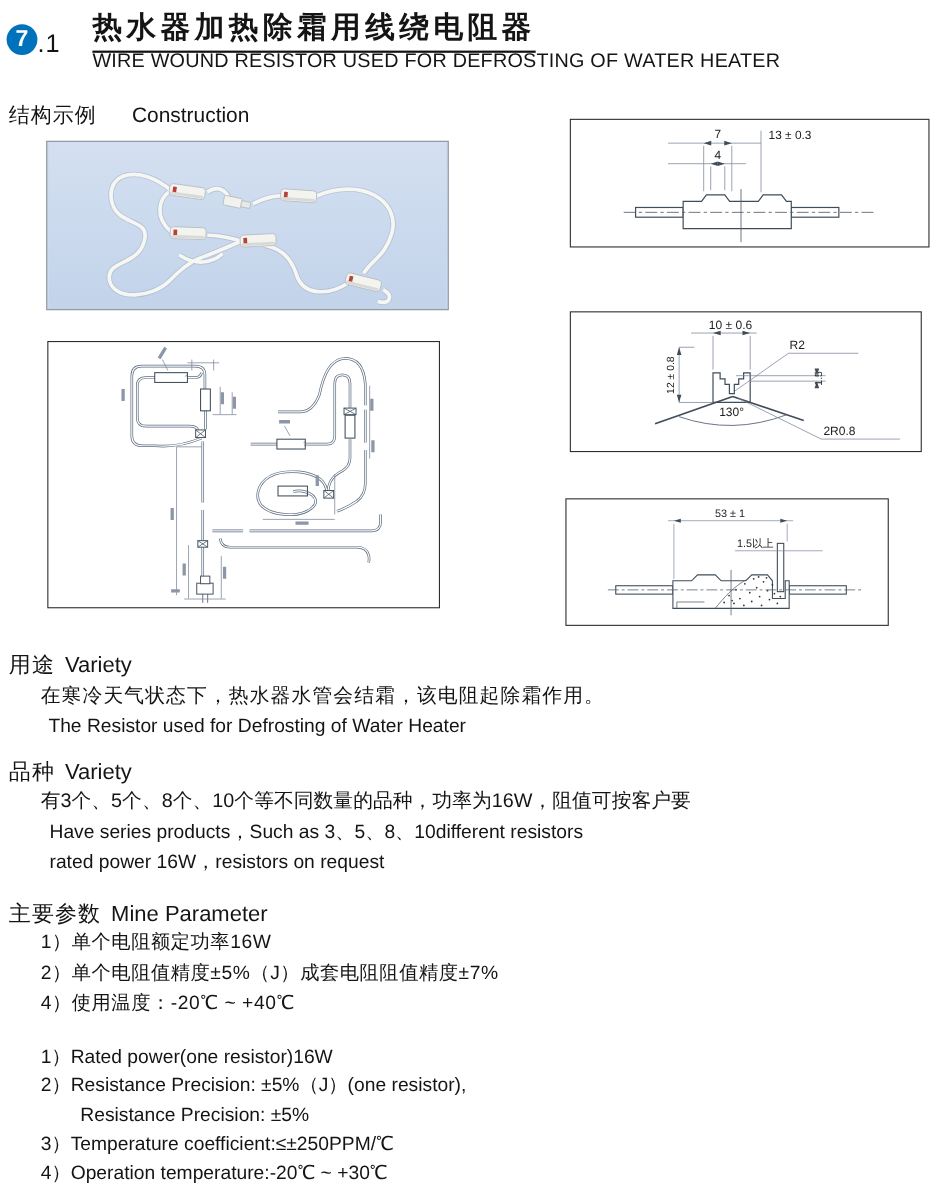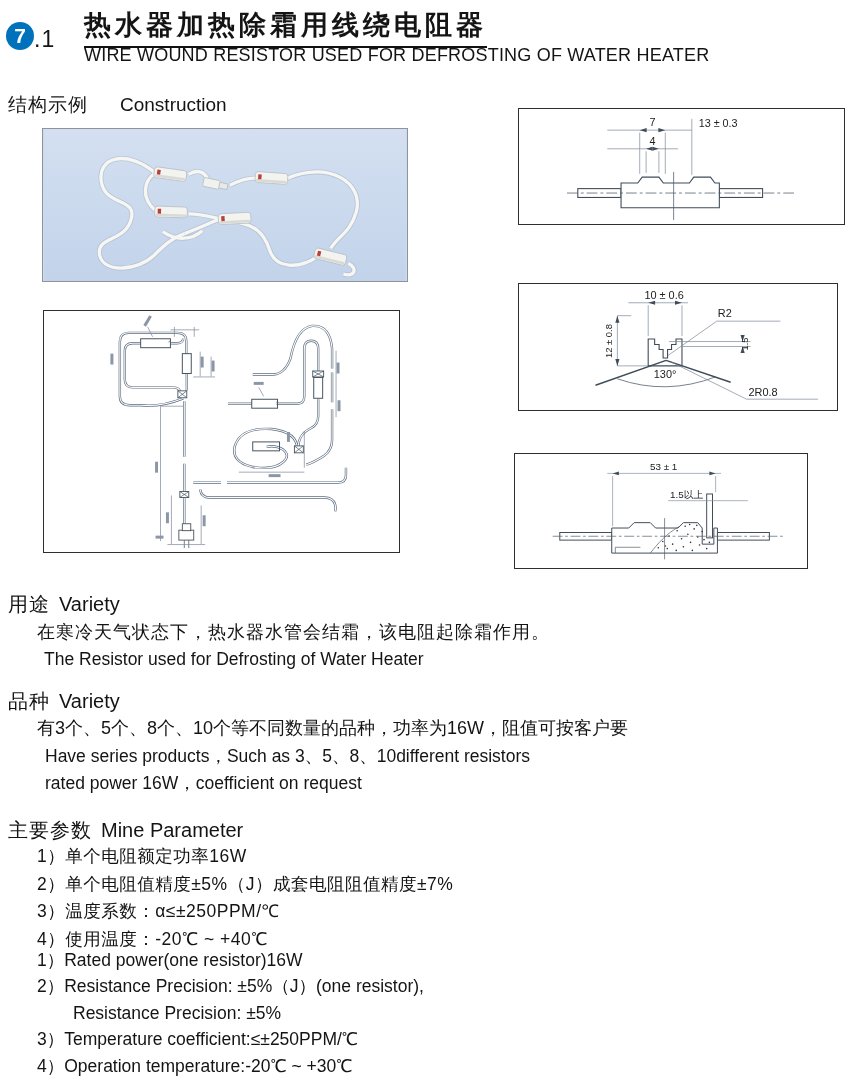--- a/index.html
+++ b/index.html
@@ -367,29 +367,28 @@
   <span class="zh">用途</span><span class="en">Variety</span>
 </div>
 <div class="abs purpose-zh">在寒冷天气状态下，热水器水管会结霜，该电阻起除霜作用。</div>
 <div class="abs purpose-en">The Resistor used for Defrosting of Water Heater</div>
 
 <div class="abs sec-h variety-h">
   <span class="zh">品种</span><span class="en">Variety</span>
 </div>
 <div class="abs variety-zh">有3个、5个、8个、10个等不同数量的品种，功率为16W，阻值可按客户要</div>
 <div class="abs variety-en1">Have series products，Such as 3、5、8、10different resistors</div>
-<div class="abs variety-en2">rated power 16W，coefficient on request</div>
+<div class="abs variety-en2">rated power 16W，resistors on request</div>
 
 <div class="abs sec-h param-h">
   <span class="zh">主要参数</span><span class="en">Mine Parameter</span>
 </div>
 <div class="abs param-zh">
   <div>1）单个电阻额定功率16W</div>
   <div>2）单个电阻值精度±5%（J）成套电阻阻值精度±7%</div>
-  <div>3）温度系数：α≤±250PPM/℃</div>
   <div>4）使用温度：-20℃ ~ +40℃</div>
 </div>
 <div class="abs param-en">
   <div>1）Rated power(one resistor)16W</div>
   <div>2）Resistance Precision: ±5%（J）(one resistor),</div>
   <div class="cont">Resistance Precision: ±5%</div>
   <div>3）Temperature coefficient:≤±250PPM/℃</div>
   <div>4）Operation temperature:-20℃ ~ +30℃</div>
 </div>
 

